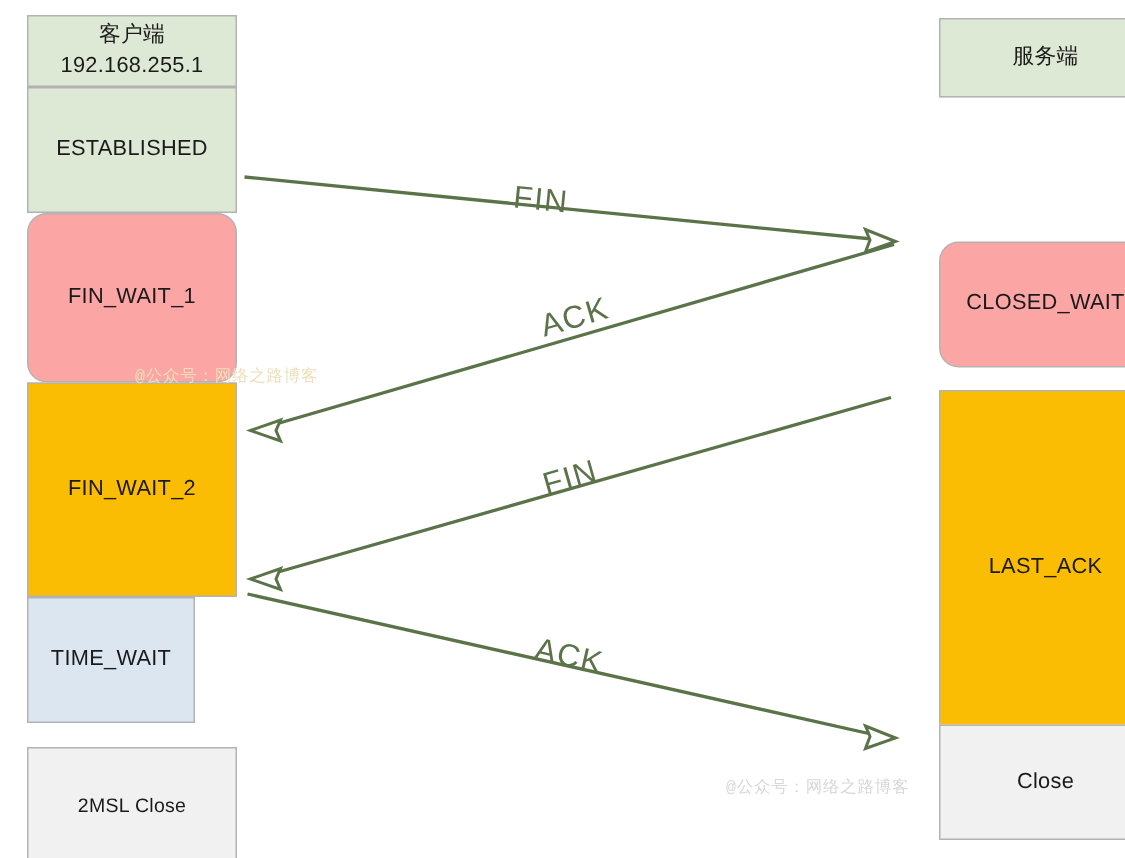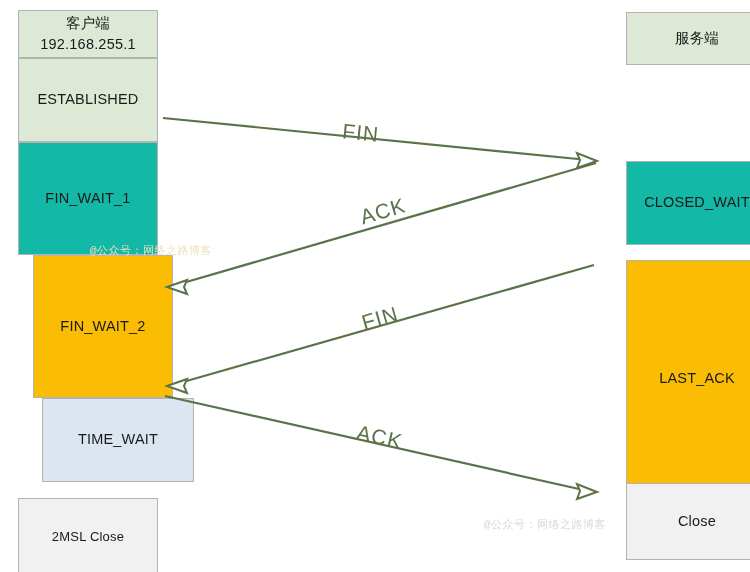--- a/index.html
+++ b/index.html
@@ -35,21 +35,21 @@
     text-align: center;
     color: #1a1a1a;
     font-size: 14.5px;
     letter-spacing: 0.2px;
     line-height: 1.45;
   }
   .cell .line1 { display: block; }
   .cell .line2 { display: block; }
 
   .c-green  { background: #dde8d5; }
-  .c-lyellow{ background: #14b8a6; }
+  .c-lyellow{ background: #fca5a5; border-radius: 13px; }
   .c-orange { background: #fbbc04; }
   .c-blue   { background: #dce6f1; }
   .c-gray   { background: #f1f1f1; }
 
   .hdr { font-size: 14.5px; }
   .small { font-size: 13px; margin-top: 16px; }
 
   .wm {
     position: absolute;
     font-size: 11px;
@@ -98,25 +98,25 @@
     </div>
 
     <div class="cell c-green" style="left:0px; top:48px; width:140px; height:84px;">
       <span>ESTABLISHED</span>
     </div>
 
     <div class="cell c-lyellow" style="left:0px; top:132px; width:140px; height:113px;">
       <span>FIN_WAIT_1</span>
     </div>
 
-    <div class="cell c-orange" style="left:0px; top:245px; width:140px; height:143px;margin-left:15px;">
+    <div class="cell c-orange" style="left:0px; top:245px; width:140px; height:143px;">
       <span>FIN_WAIT_2</span>
     </div>
 
-    <div class="cell c-blue" style="left:0px; top:388px; width:152px; height:84px;margin-left:24px;">
+    <div class="cell c-blue" style="left:0px; top:388px; width:112px; height:84px;">
       <span>TIME_WAIT</span>
     </div>
 
     <div class="cell c-gray small" style="left:0px; top:472px; width:140px; height:78px;">
       <span>2MSL Close</span>
     </div>
   </div>
 
   <div class="col" style="left:626px; top:12px; width:150px; height:548px;">
 

